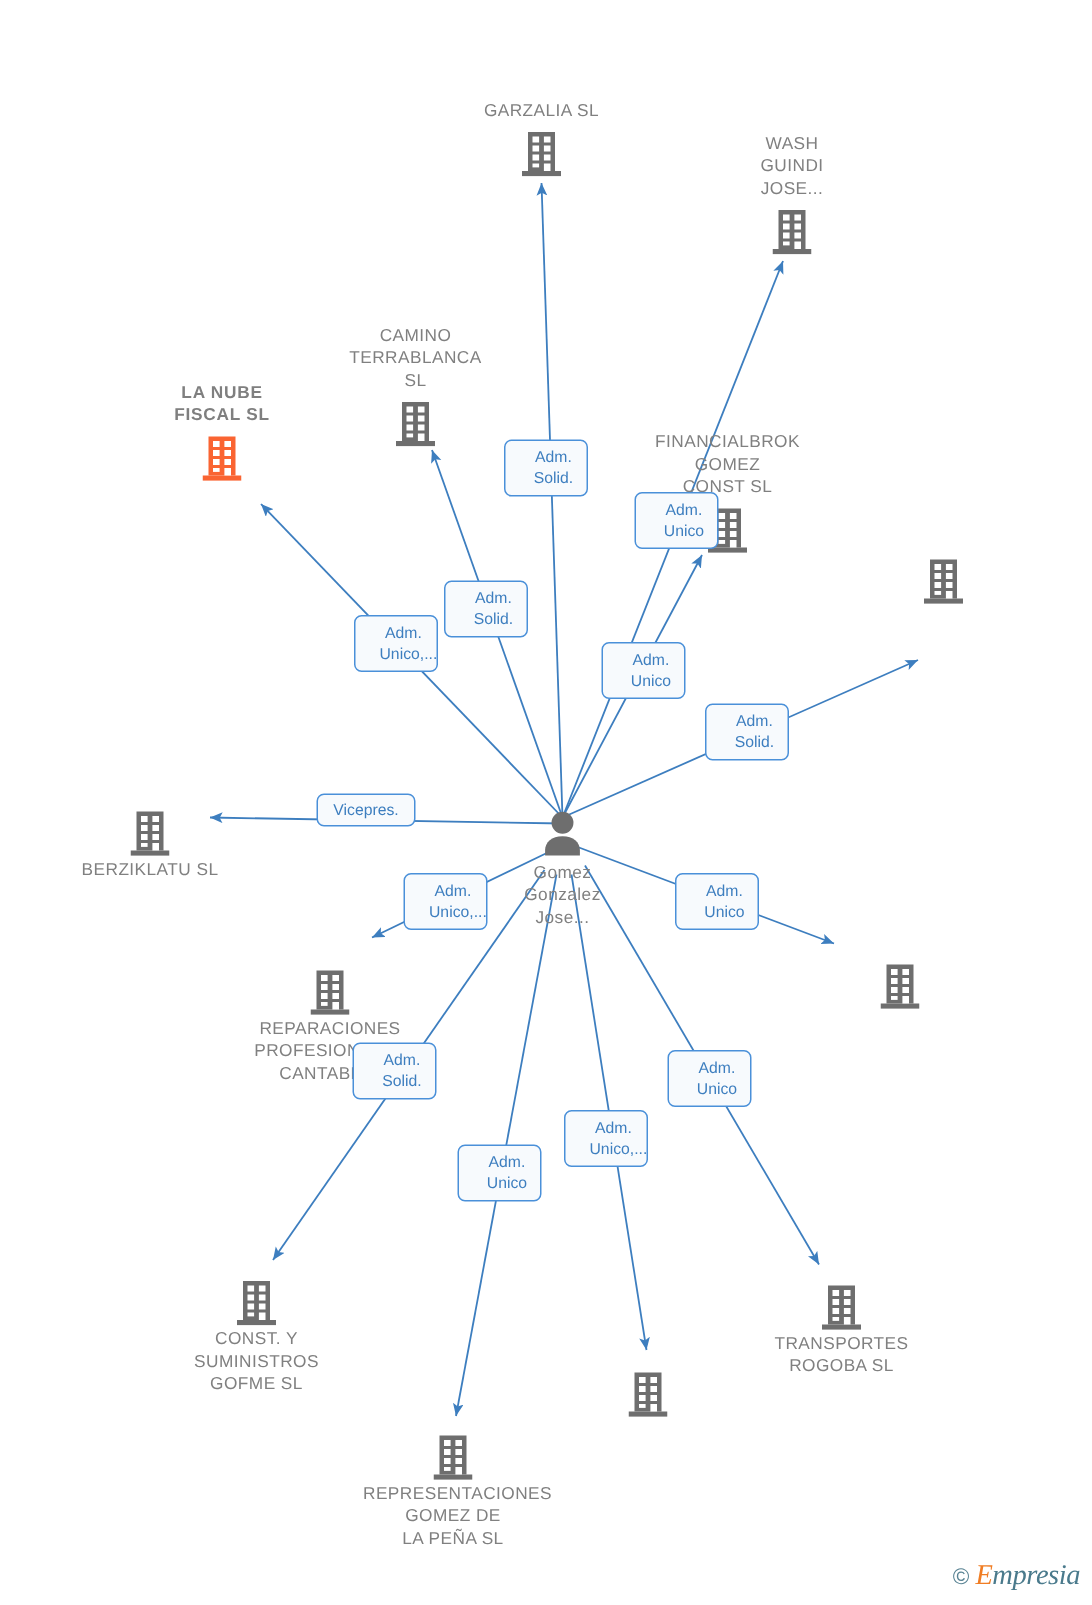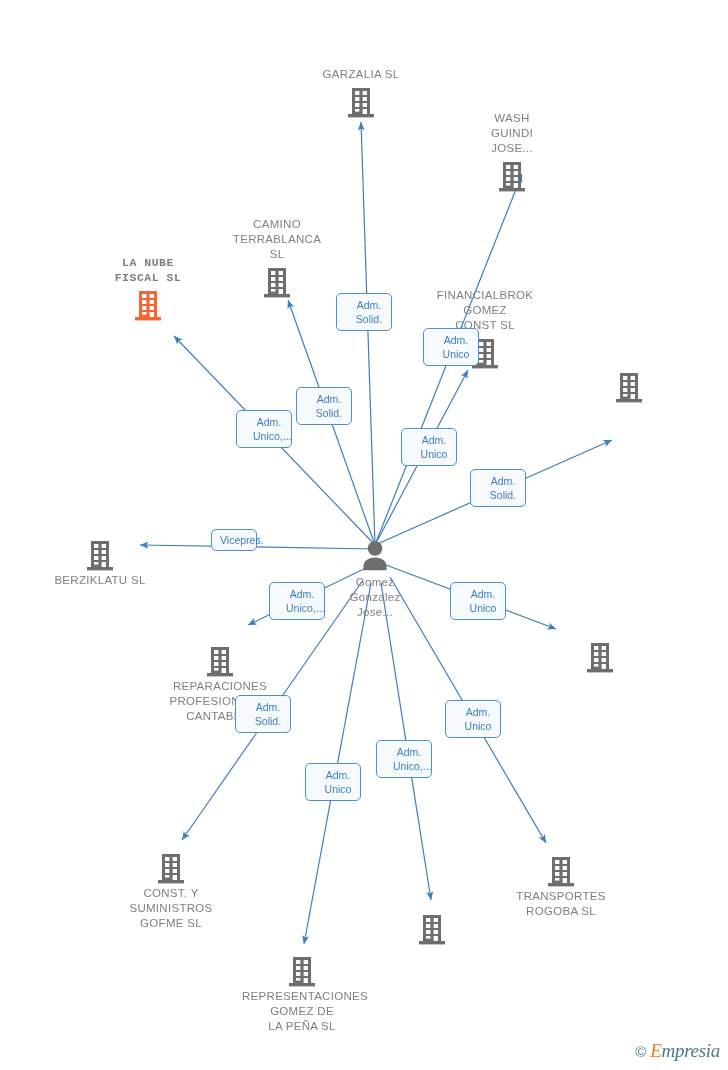--- a/index.html
+++ b/index.html
@@ -36,21 +36,20 @@
     line-height: 15px;
     color: #808080;
     letter-spacing: 0.3px;
     white-space: pre-line;
     font-family: "Liberation Sans", sans-serif;
   }
   .node.highlight .node-label {
     color: #7f7f7f;
     font-weight: bold;
     letter-spacing: 0.5px;
-    font-family: Liberation Mono, monospace;
   }
   .node-icon {
     height: 34px;
     line-height: 0;
     display: flex;
     align-items: flex-end;
     justify-content: center;
   }
   .node.above .node-icon { margin-top: 2px; }
   .node.below .node-label { margin-top: 2px; }
@@ -147,21 +146,21 @@
             <rect x="14.6" y="5" width="4.4" height="4" fill="#fff"></rect>
             <rect x="7" y="11" width="4.4" height="4" fill="#fff"></rect>
             <rect x="14.6" y="11" width="4.4" height="4" fill="#fff"></rect>
             <rect x="7" y="17" width="4.4" height="4" fill="#fff"></rect>
             <rect x="14.6" y="17" width="4.4" height="4" fill="#fff"></rect>
             <rect x="14.6" y="23" width="4.4" height="5" fill="#fff"></rect>
             <rect x="7" y="23" width="4.4" height="2.6" fill="#fff"></rect>
           </svg>
         </div>
       </div>
-      <div class="node above" style="left: 512px; top: 89px; margin-top: 22px;">
+      <div class="node above" style="left: 528px; top: 89px;">
         <div class="node-label">WASH
 GUINDI
 JOSE...</div>
         <div class="node-icon">
           <svg width="26" height="32" viewBox="0 0 26 32">
             <rect x="4" y="2" width="18" height="26" fill="#6e6e6e"></rect>
             <rect x="0" y="28" width="26" height="3.4" fill="#6e6e6e"></rect>
             <rect x="7" y="5" width="4.4" height="4" fill="#fff"></rect>
             <rect x="14.6" y="5" width="4.4" height="4" fill="#fff"></rect>
             <rect x="7" y="11" width="4.4" height="4" fill="#fff"></rect>
@@ -376,21 +375,21 @@
       <div class="edge-label" style="width: 56px; left: 423px; top: 328px;">Adm.
 Unico</div>
       <div class="edge-label" style="width: 56px; left: 296px; top: 387px;">Adm.
 Solid.</div>
       <div class="edge-label" style="width: 56px; left: 236px; top: 410px;">Adm.
 Unico,...</div>
       <div class="edge-label" style="width: 56px; left: 401px; top: 428px;">Adm.
 Unico</div>
       <div class="edge-label" style="width: 56px; left: 470px; top: 469px;">Adm.
 Solid.</div>
-      <div class="edge-label one-line" style="width: 46px; left: 211px; top: 529px;">Vicepres.</div>
+      <div class="edge-label one-line" style="width: 66px; left: 211px; top: 529px;">Vicepres.</div>
       <div class="edge-label" style="width: 56px; left: 269px; top: 582px;">Adm.
 Unico,...</div>
       <div class="edge-label" style="width: 56px; left: 450px; top: 582px;">Adm.
 Unico</div>
       <div class="edge-label" style="width: 56px; left: 235px; top: 695px;">Adm.
 Solid.</div>
       <div class="edge-label" style="width: 56px; left: 305px; top: 763px;">Adm.
 Unico</div>
       <div class="edge-label" style="width: 56px; left: 376px; top: 740px;">Adm.
 Unico,...</div>

